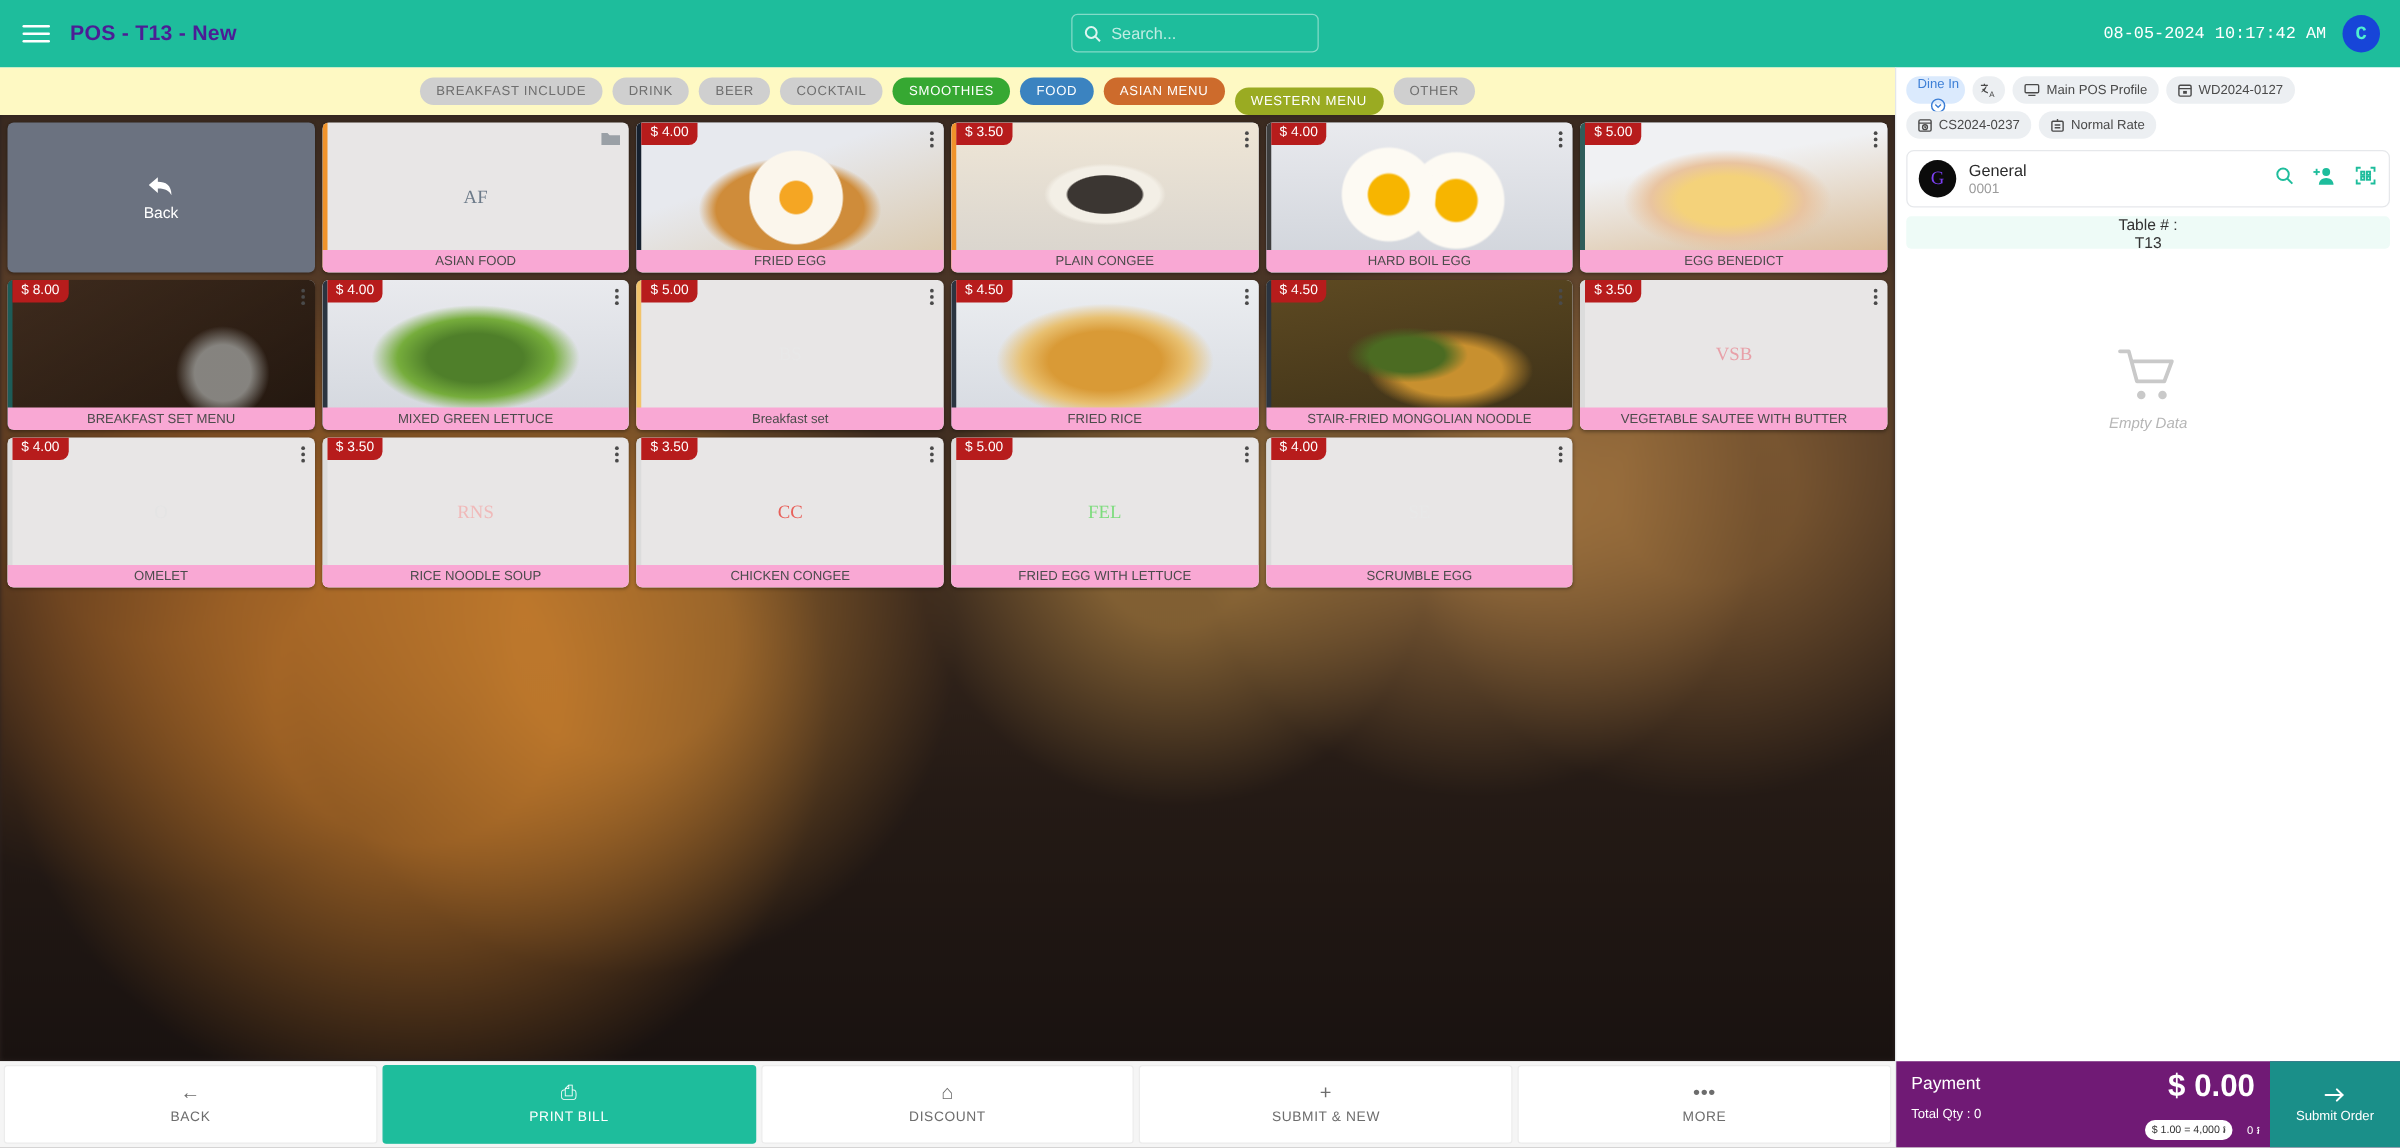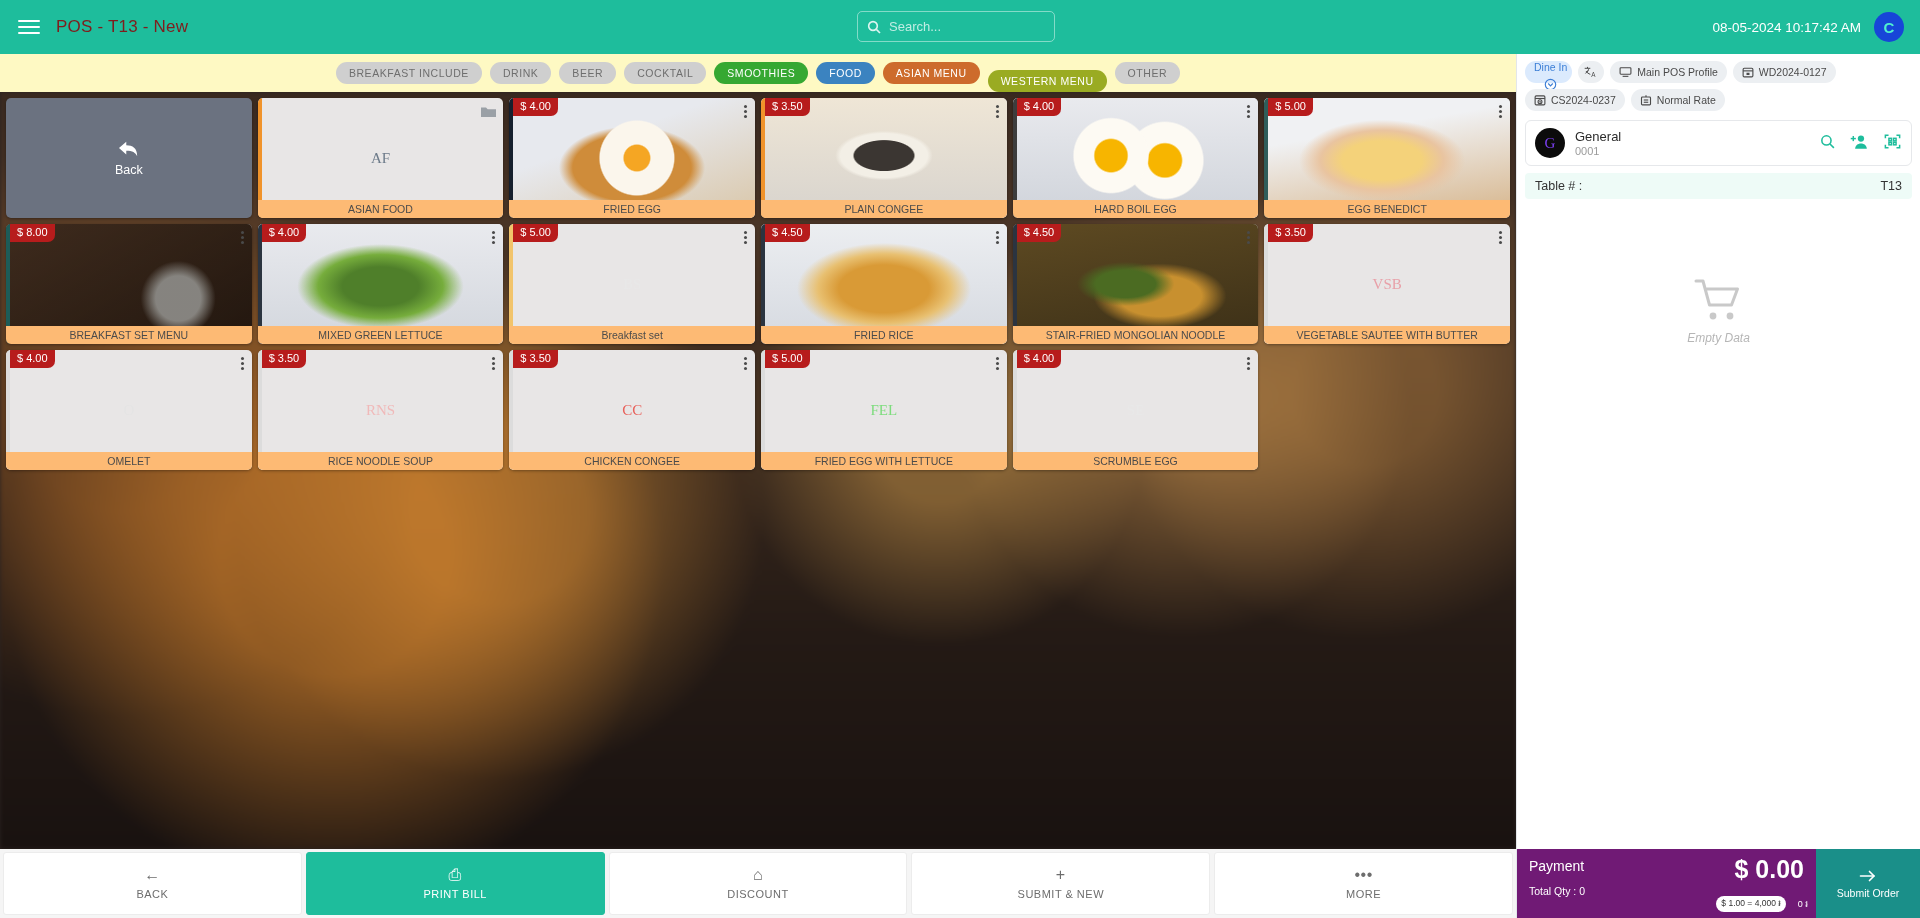--- a/index.html
+++ b/index.html
@@ -11,37 +11,37 @@
   }
   #app { position: relative; width: 1920px; height: 918px; }
 
   
   .topbar {
     position: absolute; top: 0; left: 0; width: 1920px; height: 54px;
     background: #1ebd9c; display: flex; align-items: center;
   }
   .hamburger { margin-left: 18px; width: 22px; cursor: pointer; }
   .hamburger span { display: block; height: 2px; background: #fff; margin: 4px 0; border-radius: 1px; }
-  .app-title { color: #7f1d1d; font-size: 17px; margin-left: 16px; letter-spacing: .2px; }
+  .app-title { color: #4c1d95; font-size: 17px; margin-left: 16px; letter-spacing: .2px; font-weight: bold; }
   .search-wrap {
     position: absolute; left: 857px; top: 11px; width: 198px; height: 31px;
     border: 1px solid rgba(255,255,255,.45); border-radius: 5px;
     display: flex; align-items: center; padding: 0 8px;
   }
   .search-wrap .sicon { width: 16px; height: 16px; flex: 0 0 16px; opacity: .85; }
   .search-input {
     flex: 1; background: transparent; border: none; outline: none;
     color: #fff; font-size: 13px; margin-left: 7px;
     font-family: "Liberation Sans", sans-serif;
   }
   .search-input::placeholder { color: rgba(255,255,255,.72); }
   .kbd-icon { width: 18px; height: 14px; opacity: .9; }
   .topbar-right {
     position: absolute; right: 16px; top: 0; height: 54px;
-    display: flex; align-items: center; gap: 13px;
+    display: flex; align-items: center; gap: 13px; font-family: Liberation Mono, monospace;
   }
   .clock-text { color: #fff; font-size: 13.5px; }
   .avatar-top {
     width: 30px; height: 30px; border-radius: 50%;
     background: #1745d8; color: #4ff0cf;
     display: flex; align-items: center; justify-content: center;
     font-size: 15px; font-weight: 700; cursor: pointer;
   }
 
   
@@ -100,21 +100,21 @@
     border-bottom-right-radius: 7px;
   }
   .kebab {
     position: absolute; top: 5px; right: 6px; z-index: 5; cursor: pointer;
     display: flex; flex-direction: column; gap: 2px; align-items: center;
     padding: 2px;
   }
   .kebab i { width: 3px; height: 3px; border-radius: 50%; background: #4a4a4a; display: block; }
   .card-name {
     position: absolute; left: 0; right: 0; bottom: 0; z-index: 5;
-    background: #fdba74; color: #4b4b4b;
+    background: #f9a8d4; color: #4b4b4b;
     font-size: 10.5px; text-align: center; line-height: 18px; height: 18px;
     white-space: nowrap; overflow: hidden; text-overflow: ellipsis;
     padding: 0 4px;
   }
   .card.plain { background: #e8e6e6; }
   .card.plain .initials {
     position: absolute; inset: 0; display: flex;
     align-items: center; justify-content: center;
     font-size: 15px; font-family: "Liberation Serif", serif;
   }
@@ -203,21 +203,21 @@
   .cust-meta { flex: 1; display: flex; flex-direction: column; gap: 1px; }
   .cust-name { font-size: 13px; color: #2b2b2b; }
   .cust-id { font-size: 11px; color: #9b9b9b; }
   .cust-actions { display: flex; align-items: center; gap: 14px; }
   .cust-actions span { cursor: pointer; display: block; }
 
   .table-row {
     margin: 7px 8px 0 8px; background: #eefbf7; border-radius: 4px;
     height: 26px; display: flex; align-items: center;
     justify-content: space-between; padding: 0 10px;
-    font-size: 12.5px; color: #333;
+    font-size: 12.5px; color: #333; flex-direction: column;
   }
   .cart-empty {
     flex: 1; display: flex; flex-direction: column;
     align-items: center; justify-content: flex-start; padding-top: 78px; gap: 8px;
   }
   .cart-empty .empty-text { font-size: 12px; color: #b6b6b6; font-style: italic; }
 
   .payment {
     height: 69px; background: #701a75; display: flex; align-items: stretch;
   }

